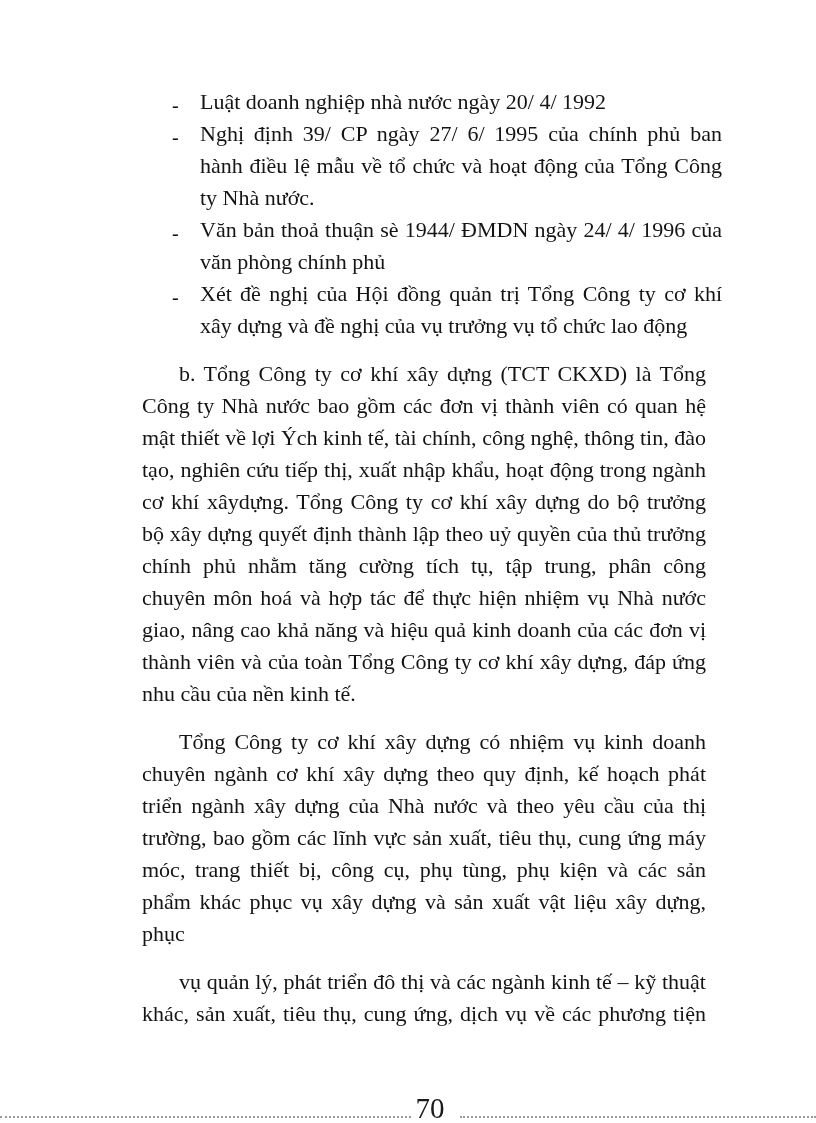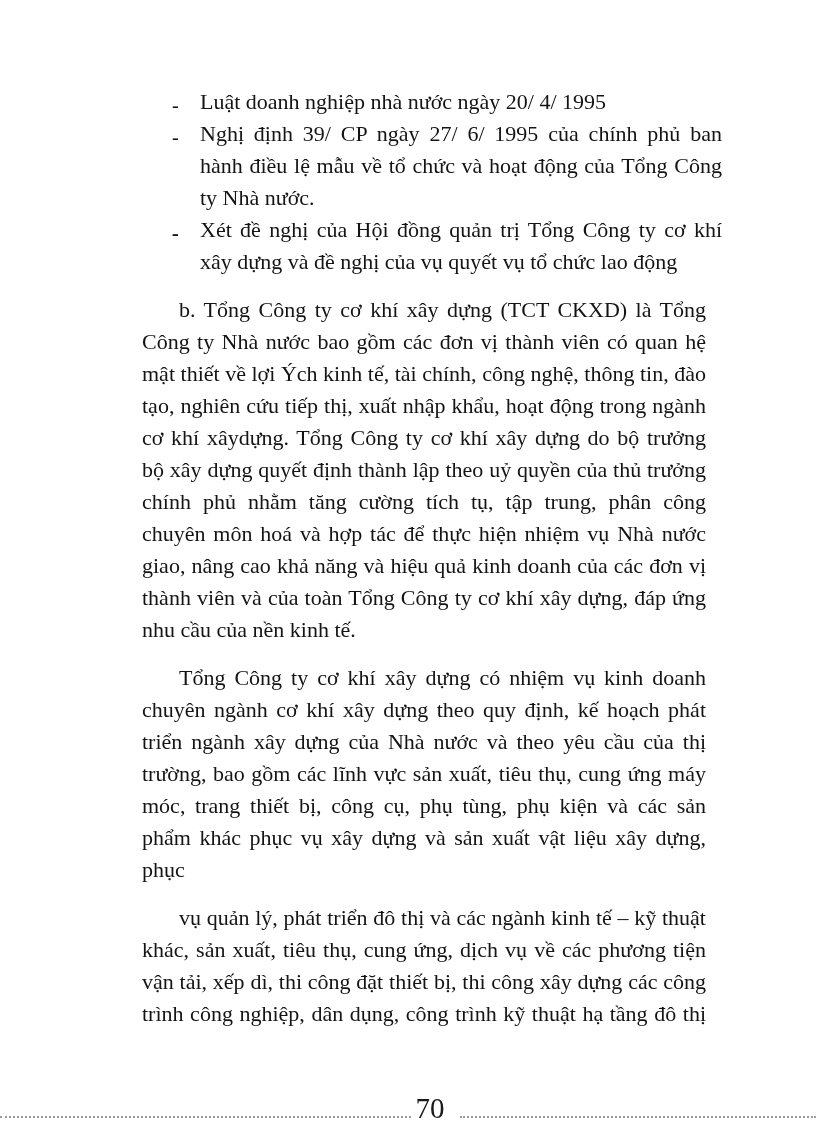--- a/index.html
+++ b/index.html
@@ -76,32 +76,33 @@
 </head>
 <body>
 
 <div class="sheet">
 
   <div class="content">
 
     <ul class="bullets">
       <li>
         <span class="marker">-</span>
-        <span>Luật doanh nghiệp nhà nước ngày 20/ 4/ 1995</span>
+        <span>Luật doanh nghiệp nhà nước ngày 20/ 4/ 1992</span>
       </li>
       <li>
         <span class="marker">-</span>
         <span>Nghị định 39/ CP ngày 27/ 6/ 1995 của chính phủ ban hành điều lệ mẫu về tổ chức và hoạt động của Tổng Công ty Nhà nước.</span>
       </li>
       <li>
         <span class="marker">-</span>
+        <span>Văn bản thoả thuận sè 1944/ ĐMDN ngày 24/ 4/ 1996 của văn phòng chính phủ</span>
       </li>
       <li>
         <span class="marker">-</span>
-        <span>Xét đề nghị của Hội đồng quản trị Tổng Công ty cơ khí xây dựng và đề nghị của vụ quyết vụ tổ chức lao động</span>
+        <span>Xét đề nghị của Hội đồng quản trị Tổng Công ty cơ khí xây dựng và đề nghị của vụ trưởng vụ tổ chức lao động</span>
       </li>
     </ul>
 
     <p class="para">b. Tổng Công ty cơ khí xây dựng (TCT CKXD) là Tổng Công ty Nhà nước bao gồm các đơn vị thành viên có quan hệ mật thiết về lợi Ých kinh tế, tài chính, công nghệ, thông tin, đào tạo, nghiên cứu tiếp thị, xuất nhập khẩu, hoạt động trong ngành cơ khí xâydựng. Tổng Công ty cơ khí xây dựng do bộ trưởng bộ xây dựng quyết định thành lập theo uỷ quyền của thủ trưởng chính phủ nhằm tăng cường tích tụ, tập trung, phân công chuyên môn hoá và hợp tác để thực hiện nhiệm vụ Nhà nước giao, nâng cao khả năng và hiệu quả kinh doanh của các đơn vị thành viên và của toàn Tổng Công ty cơ khí xây dựng, đáp ứng nhu cầu của nền kinh tế.</p>
     <p class="para">Tổng Công ty cơ khí xây dựng có nhiệm vụ kinh doanh chuyên ngành cơ khí xây dựng theo quy định, kế hoạch phát triển ngành xây dựng của Nhà nước và theo yêu cầu của thị trường, bao gồm các lĩnh vực sản xuất, tiêu thụ, cung ứng máy móc, trang thiết bị, công cụ, phụ tùng, phụ kiện và các sản phẩm khác phục vụ xây dựng và sản xuất vật liệu xây dựng, phục</p>
     <p class="para">vụ quản lý, phát triển đô thị và các ngành kinh tế – kỹ thuật khác, sản xuất, tiêu thụ, cung ứng, dịch vụ về các phương tiện vận tải, xếp dì, thi công đặt thiết bị, thi công xây dựng các công trình công nghiệp, dân dụng, công trình kỹ thuật hạ tầng đô thị và khu công nghiệp, xây lắp công trình đường dây, trạm thiết thế, công trình bưu điện, sản xuất kinh doanh vật liệu xây dựng, kinh doanh phát triển nhà, tư vấn đầu tư xây dựng, tư vấn kinh tế kỹ thuật về công nghệ, thiết bị cho các dự án sản xuất cơ khí, vật liệu xâu dựng, xuất nhập khẩu vật tư, phụ tùng, thiết bị, công nghệ về cơ khí xây</p>
 
   </div>
 
   <div class="footer">

